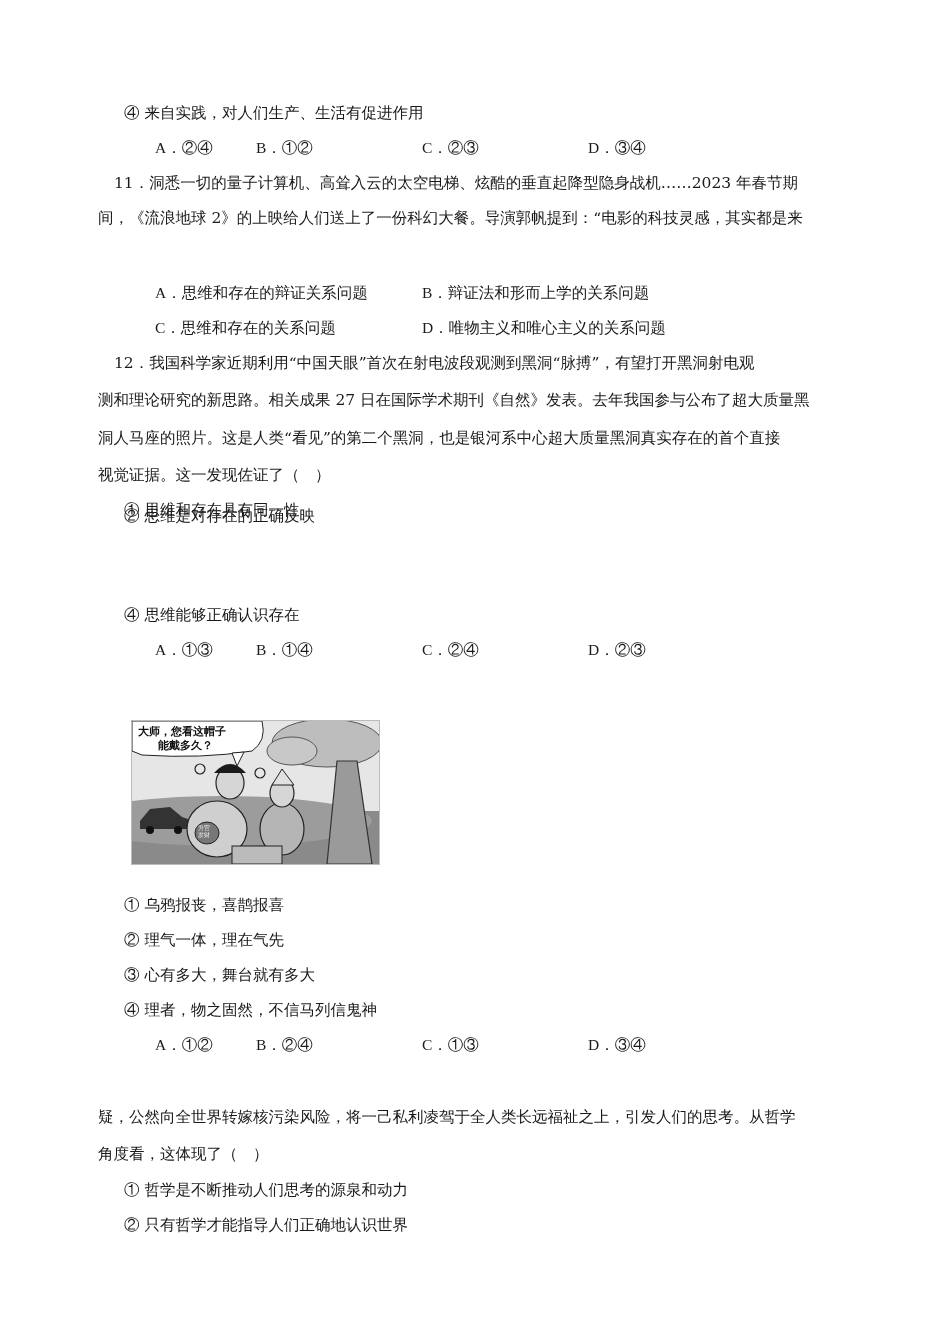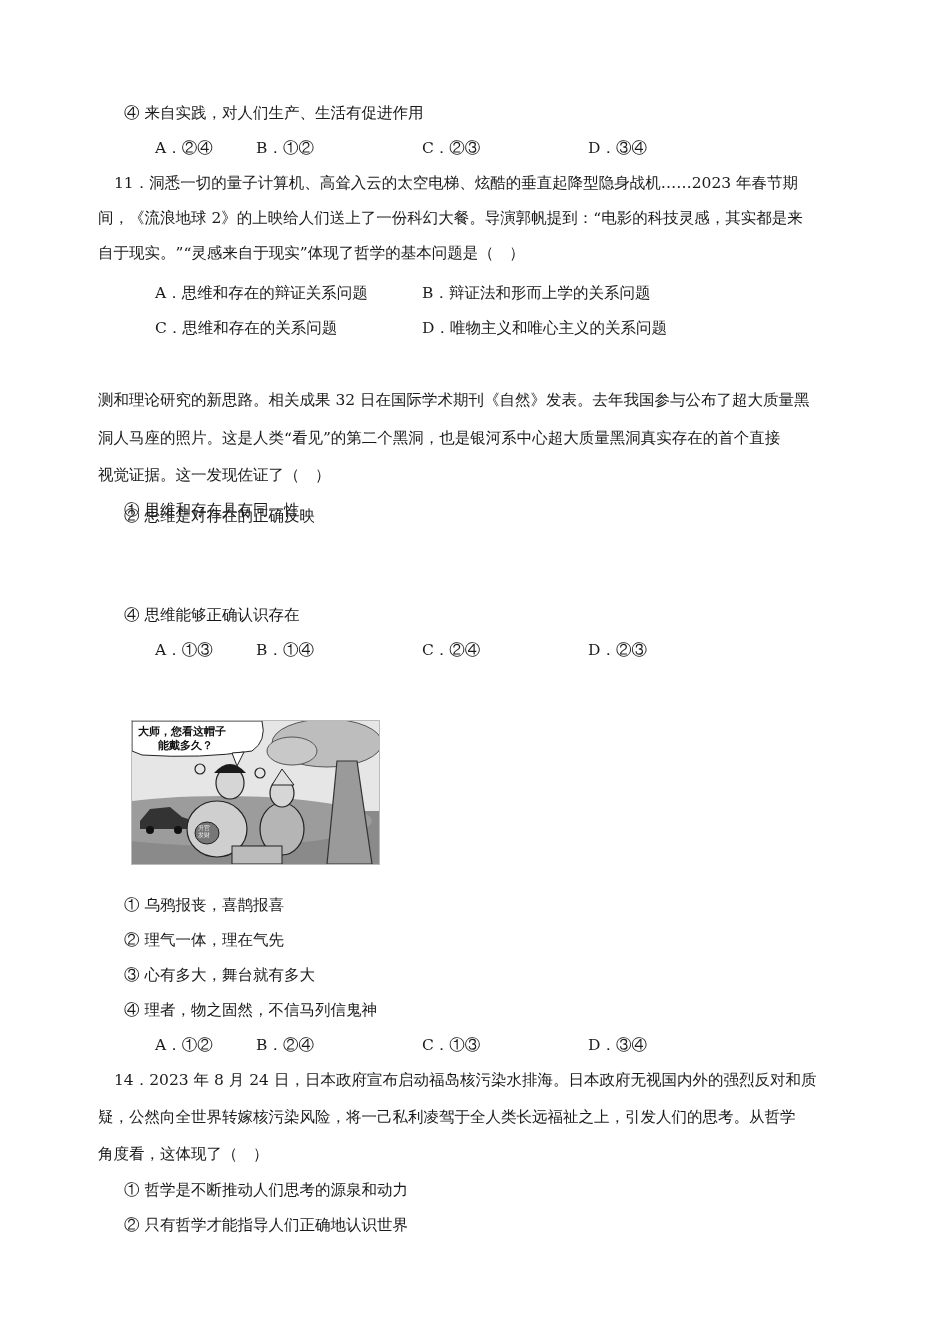--- a/index.html
+++ b/index.html
@@ -8,46 +8,46 @@
     font-family: "DejaVu Serif", "Liberation Serif", serif;
     color: #1a1a1a;
   }
   .page { position: absolute; left: 0; top: 0; width: 950px; height: 1344px; }
   .line {
     position: absolute; left: 98px; width: 760px;
     font-size: 15.5px; line-height: 20px; white-space: nowrap;
   }
   .stmt { left: 124px; }
   .qfirst { left: 114px; }
-  .opt { position: absolute; font-size: 15.5px; line-height: 20px; white-space: nowrap; }
+  .opt { position: absolute; font-size: 15.5px; line-height: 20px; white-space: nowrap; font-family: Liberation Serif, serif; }
   .comic {
     position: absolute; left: 131px; top: 720px; width: 247px; height: 143px;
     background: #c2410c; overflow: hidden; border: 1px solid #bbb;
   }
 </style>
 </head>
 <body>
 
 <div class="page">
 
   <div class="line stmt" style="top:103px">④ 来自实践，对人们生产、生活有促进作用</div>
   <div class="opt" style="left:155px;top:138px">A．②④</div>
   <div class="opt" style="left:256px;top:138px">B．①②</div>
   <div class="opt" style="left:422px;top:138px">C．②③</div>
   <div class="opt" style="left:588px;top:138px">D．③④</div>
 
   <div class="line qfirst" style="top:173px">11．洞悉一切的量子计算机、高耸入云的太空电梯、炫酷的垂直起降型隐身战机……2023 年春节期</div>
   <div class="line" style="top:208px">间，《流浪地球 2》的上映给人们送上了一份科幻大餐。导演郭帆提到：“电影的科技灵感，其实都是来</div>
-  <div class="line" style="top:243px">自于现实。”“灵感来自于现实”体现了哲学的基本问题是（　）</div>
   <div class="opt" style="left:155px;top:283px">A．思维和存在的辩证关系问题</div>
   <div class="opt" style="left:422px;top:283px">B．辩证法和形而上学的关系问题</div>
   <div class="opt" style="left:155px;top:318px">C．思维和存在的关系问题</div>
   <div class="opt" style="left:422px;top:318px">D．唯物主义和唯心主义的关系问题</div>
 
-  <div class="line" style="top:390px">测和理论研究的新思路。相关成果 32 日在国际学术期刊《自然》发表。去年我国参与公布了超大质量黑</div>
+  <div class="line qfirst" style="top:353px">12．我国科学家近期利用“中国天眼”首次在射电波段观测到黑洞“脉搏”，有望打开黑洞射电观</div>
+  <div class="line" style="top:390px">测和理论研究的新思路。相关成果 27 日在国际学术期刊《自然》发表。去年我国参与公布了超大质量黑</div>
   <div class="line" style="top:428px">洞人马座的照片。这是人类“看见”的第二个黑洞，也是银河系中心超大质量黑洞真实存在的首个直接</div>
   <div class="line" style="top:465px">视觉证据。这一发现佐证了（　）</div>
   <div class="line stmt" style="top:500px">① 思维和存在具有同一性</div>
   <div class="line stmt" style="top:506px">② 思维是对存在的正确反映</div>
   <div class="line stmt" style="top:605px">④ 思维能够正确认识存在</div>
   <div class="opt" style="left:155px;top:640px">A．①③</div>
   <div class="opt" style="left:256px;top:640px">B．①④</div>
   <div class="opt" style="left:422px;top:640px">C．②④</div>
   <div class="opt" style="left:588px;top:640px">D．②③</div>
 
@@ -95,19 +95,18 @@
 
   <div class="line stmt" style="top:895px">① 乌鸦报丧，喜鹊报喜</div>
   <div class="line stmt" style="top:930px">② 理气一体，理在气先</div>
   <div class="line stmt" style="top:965px">③ 心有多大，舞台就有多大</div>
   <div class="line stmt" style="top:1000px">④ 理者，物之固然，不信马列信鬼神</div>
   <div class="opt" style="left:155px;top:1035px">A．①②</div>
   <div class="opt" style="left:256px;top:1035px">B．②④</div>
   <div class="opt" style="left:422px;top:1035px">C．①③</div>
   <div class="opt" style="left:588px;top:1035px">D．③④</div>
 
-  <div class="line qfirst" style="top:1070px">14．2023 年 8 月 24 日，日本政府宣布启动福岛核污染水排海。日本政府无视国内外的强烈反对和质</div>
   <div class="line" style="top:1107px">疑，公然向全世界转嫁核污染风险，将一己私利凌驾于全人类长远福祉之上，引发人们的思考。从哲学</div>
   <div class="line" style="top:1144px">角度看，这体现了（　）</div>
   <div class="line stmt" style="top:1215px">② 只有哲学才能指导人们正确地认识世界</div>
   <div class="line stmt" style="top:1180px">① 哲学是不断推动人们思考的源泉和动力</div>
 
 </div>
 
 </body></html>

